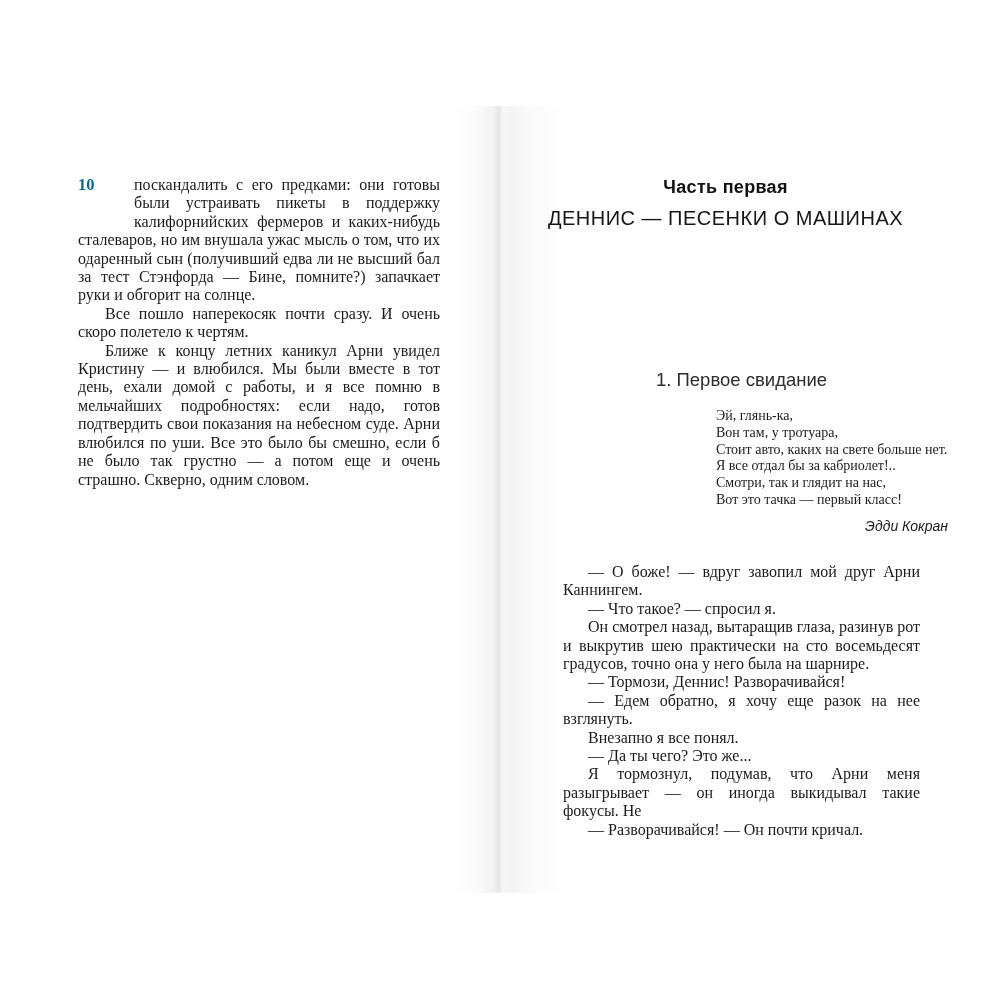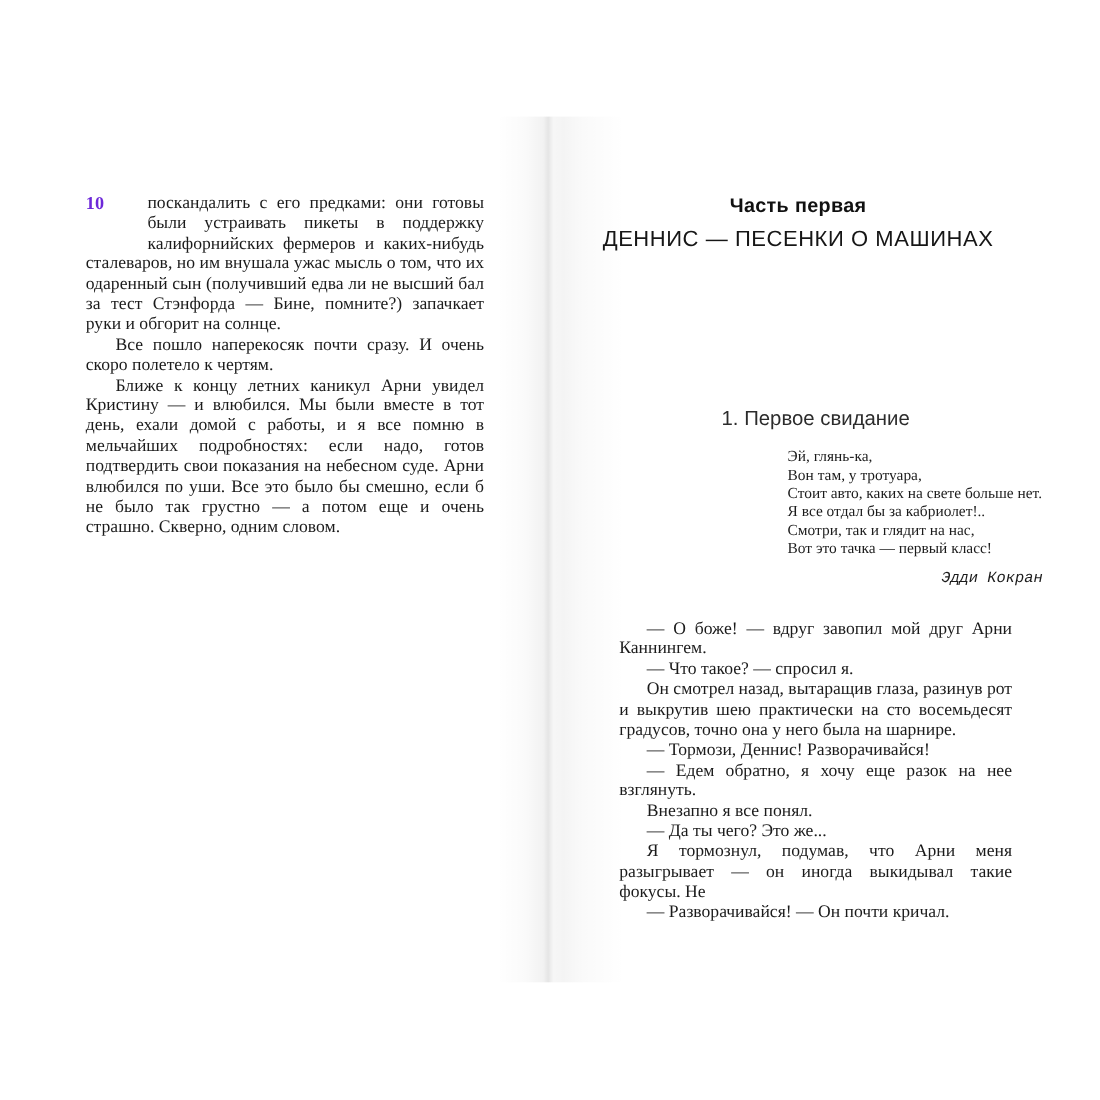--- a/index.html
+++ b/index.html
@@ -48,21 +48,21 @@
   }
   .para.indent { text-indent: 27px; }
   .pagenum-float {
     float: left;
     width: 56px;
     height: 37px;
     font-family: "Liberation Serif", serif;
     font-weight: bold;
     font-size: 16.5px;
     line-height: 18.4px;
-    color: #6d28d9;
+    color: #0369a1;
   }
   
   .part-head-block {
     position: absolute;
     left: 547px;
     top: 177px;
     width: 357px;
     text-align: center;
   }
   .part-heading {
@@ -101,21 +101,21 @@
   .poem-line {
     font-family: "Liberation Serif", serif;
     font-size: 14px;
     line-height: 16.8px;
     color: #1b1b1b;
     white-space: nowrap;
   }
   .attribution {
     margin-top: 9px;
     text-align: right;
-    font-family: Liberation Mono, monospace;
+    font-family: Liberation Sans, sans-serif;
     font-style: italic;
     font-size: 14px;
     color: #1b1b1b;
   }
   .dialogue {
     position: absolute;
     left: 563px;
     top: 563px;
     width: 357px;
   }

